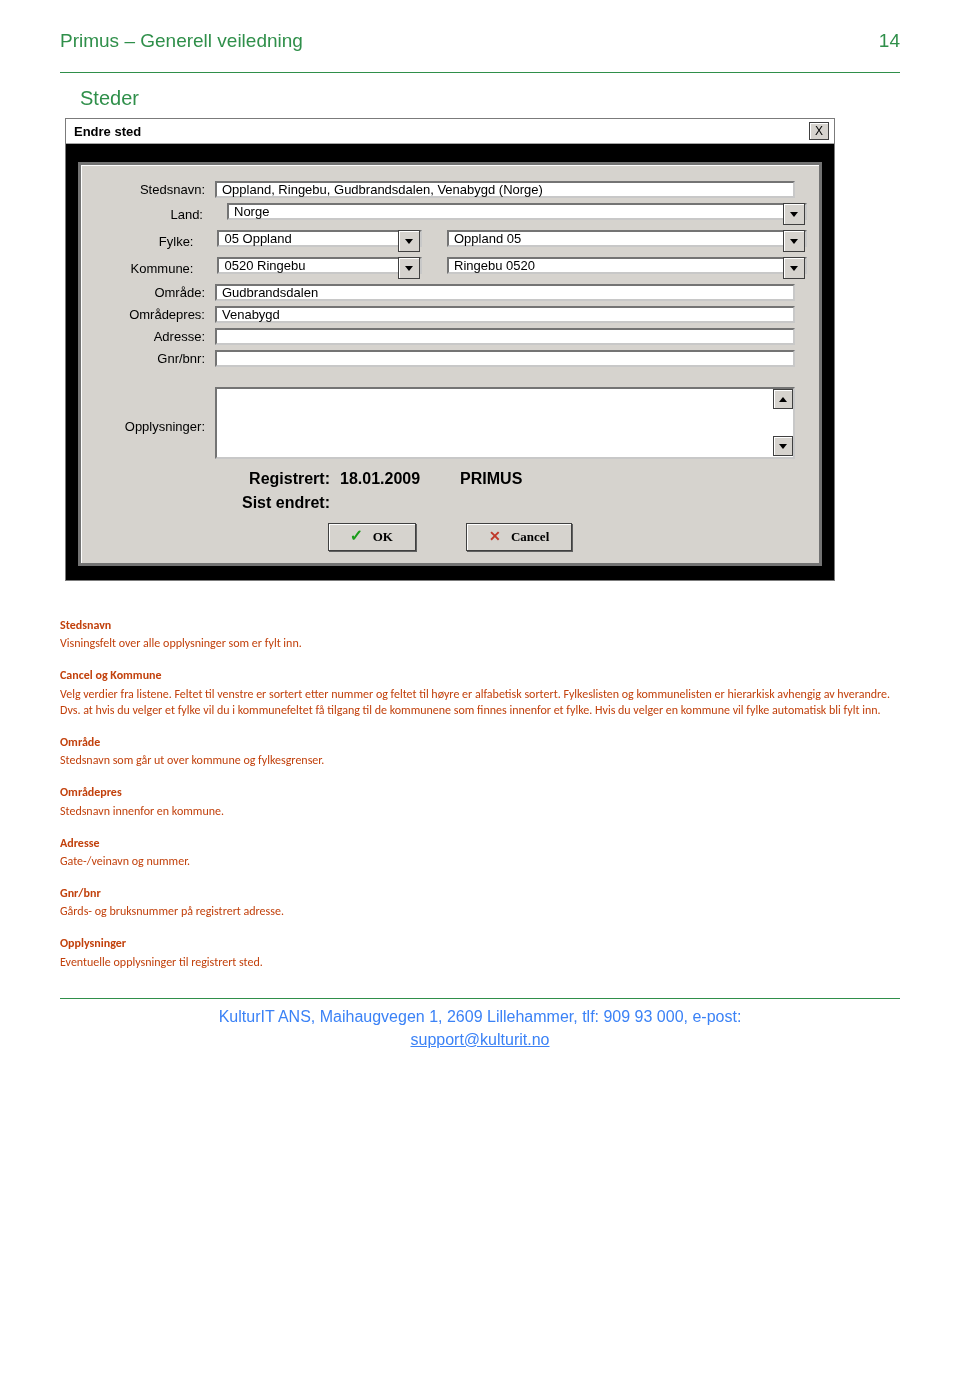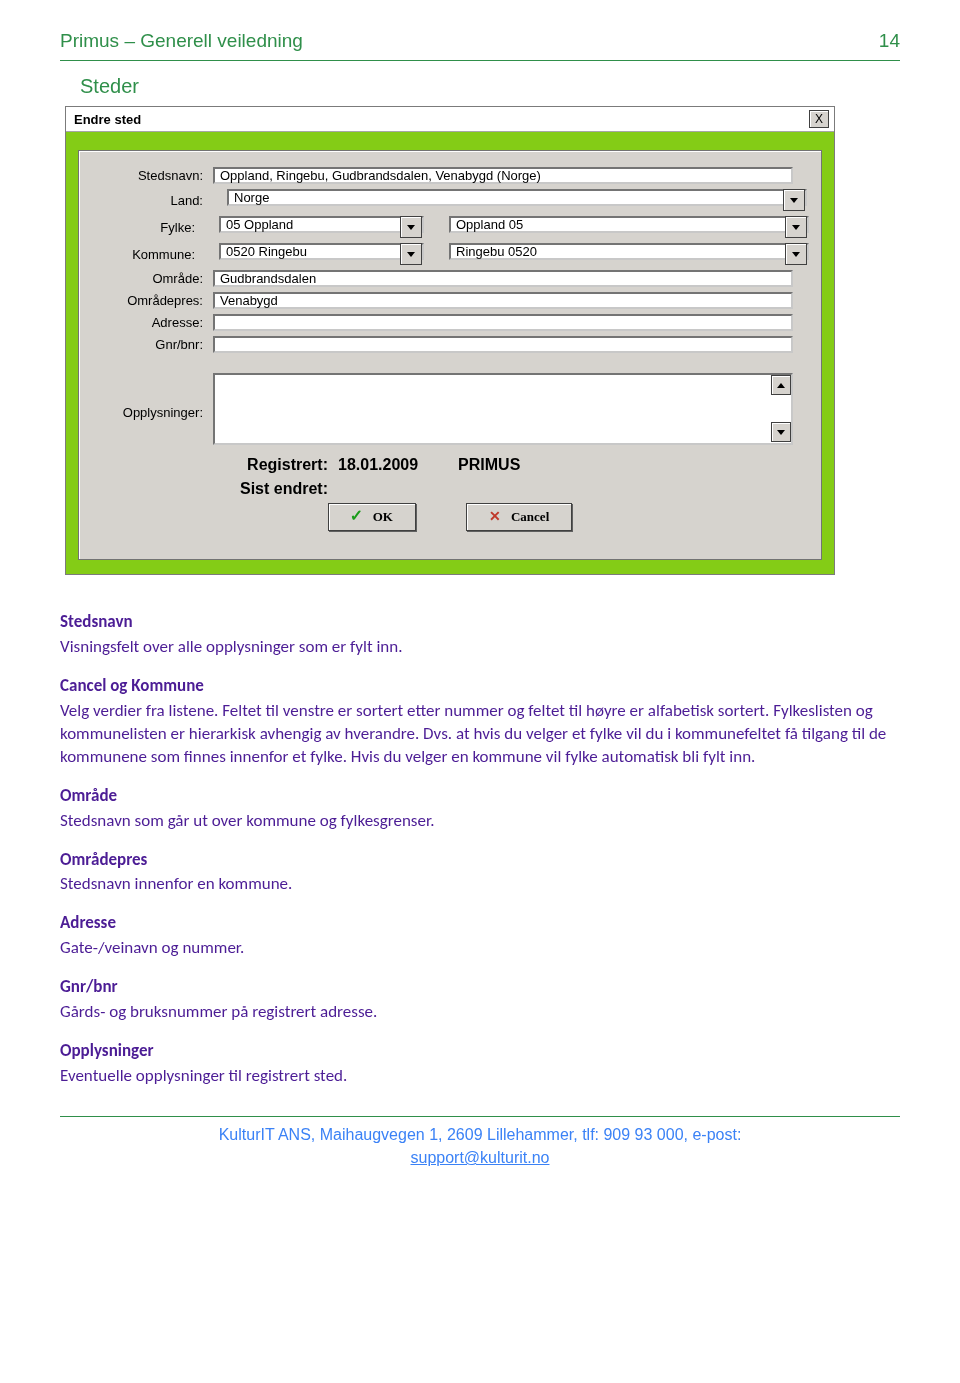--- a/index.html
+++ b/index.html
@@ -13,39 +13,39 @@
   .page {
     padding: 30px 60px 10px 60px;
   }
   .header-row {
     display: flex;
     justify-content: space-between;
     align-items: baseline;
     font-family: "Century Gothic", "Segoe UI", sans-serif;
     color: #2f8f4a;
     font-size: 19px;
-    margin-bottom: 8px;
+    margin-bottom: 20px;
   }
   .header-rule {
     border: none;
     border-top: 1.5px solid #2f8f4a;
     margin: 0 0 14px 0;
   }
   .subhead {
     font-family: "Century Gothic", "Segoe UI", sans-serif;
     color: #2f8f4a;
     font-size: 20px;
     margin: 10px 0 8px 20px;
   }
 
   
   .dialog {
     width: 770px;
     margin-left: 5px;
-    background: #84cc16;
+    background: #000000;
     border: 1px solid #7b7b7b;
     font-family: Tahoma, Arial, sans-serif;
     font-size: 13px;
   }
   .titlebar {
     background: #fff;
     display: flex;
     justify-content: space-between;
     align-items: center;
     padding: 3px 5px 3px 8px;
@@ -65,23 +65,23 @@
     justify-content: center;
     font-family: Arial, sans-serif;
     font-size: 12px;
     cursor: default;
     box-shadow: inset 1px 1px 0 #fff;
   }
   .dialog-body {
     padding: 18px 12px 14px 12px;
   }
   .group {
-    border: 1px solid #737373;
+    border: 3px solid #737373;
     background: #d6d3ce;
-    padding: 16px 14px 28px 14px;
+    padding: 16px 14px 12px 14px;
     box-shadow: inset 1px 1px 0 #fff;
   }
   .form-row {
     display: flex;
     align-items: center;
     margin-bottom: 5px;
   }
   .form-label {
     width: 120px;
     text-align: right;
@@ -175,21 +175,21 @@
     margin: 2px 0 2px 0;
     font-size: 16px;
     font-weight: bold;
   }
   .meta-labels { width: 245px; text-align: right; padding-right: 10px; line-height: 1.5; }
   .meta-values { width: 200px; line-height: 1.5; }
   .button-row {
     display: flex;
     justify-content: center;
     gap: 50px;
-    margin-top: 2px;
+    margin-top: 8px;
   }
   .btn {
     background: #d6d3ce;
     border: 1px solid #404040;
     box-shadow: inset 1px 1px 0 #fff, 1px 1px 0 #606060;
     padding: 5px 22px;
     font-family: Tahoma;
     font-size: 13px;
     font-weight: bold;
     display: inline-flex;
@@ -220,23 +220,23 @@
     font-weight: bold;
     font-size: 14px;
     position: absolute;
     top: -2px; left: 0;
   }
 
   
   .doc-content {
     margin-top: 36px;
     font-family: Calibri, "Segoe UI", Arial, sans-serif;
-    font-size: 17px;
+    font-size: 12px;
     line-height: 1.35;
-    color: #4c1d95;
+    color: #c2410c;
   }
   .doc-content p { margin: 0 0 16px 0; }
   .doc-content .t-strong { font-weight: bold; display:block; margin-bottom:2px; }
 
   
   .footer-rule {
     border: none;
     border-top: 1.5px solid #2f8f4a;
     margin: 28px 0 6px 0;
   }

